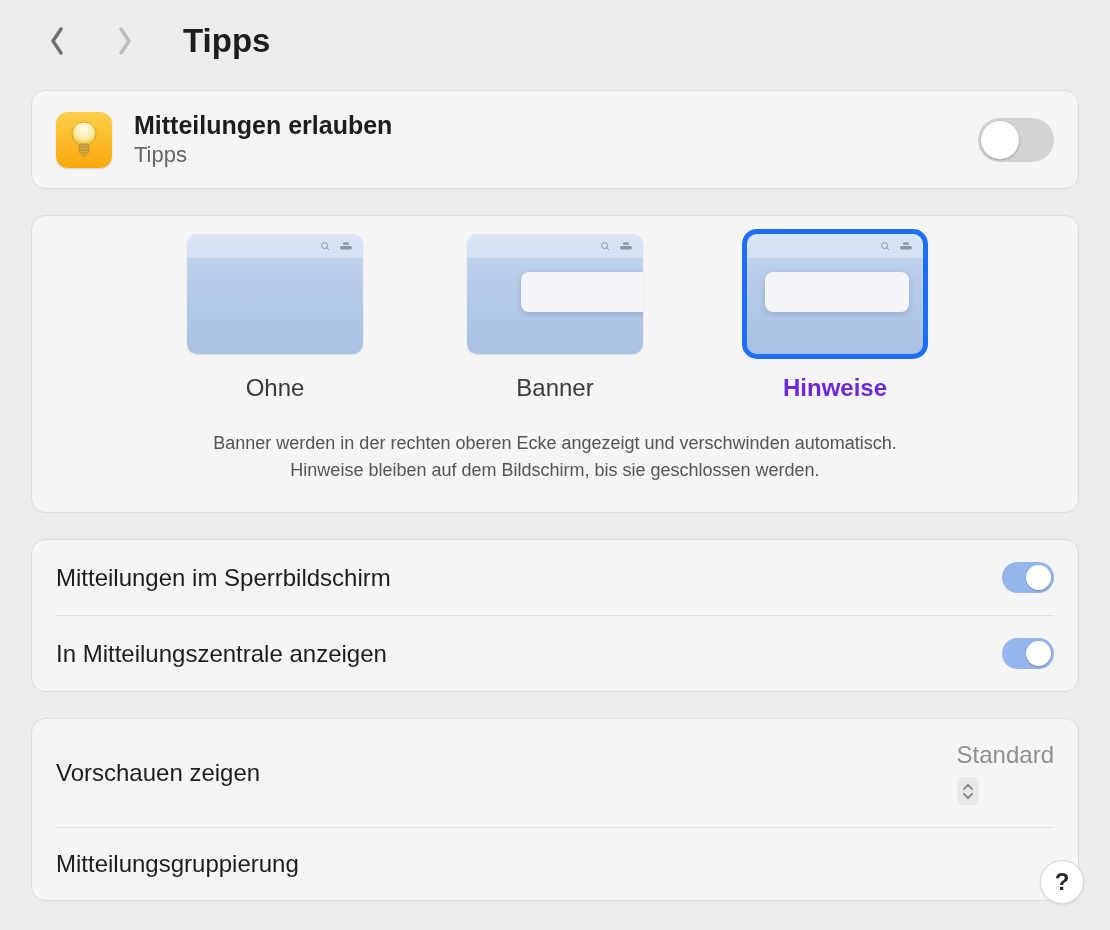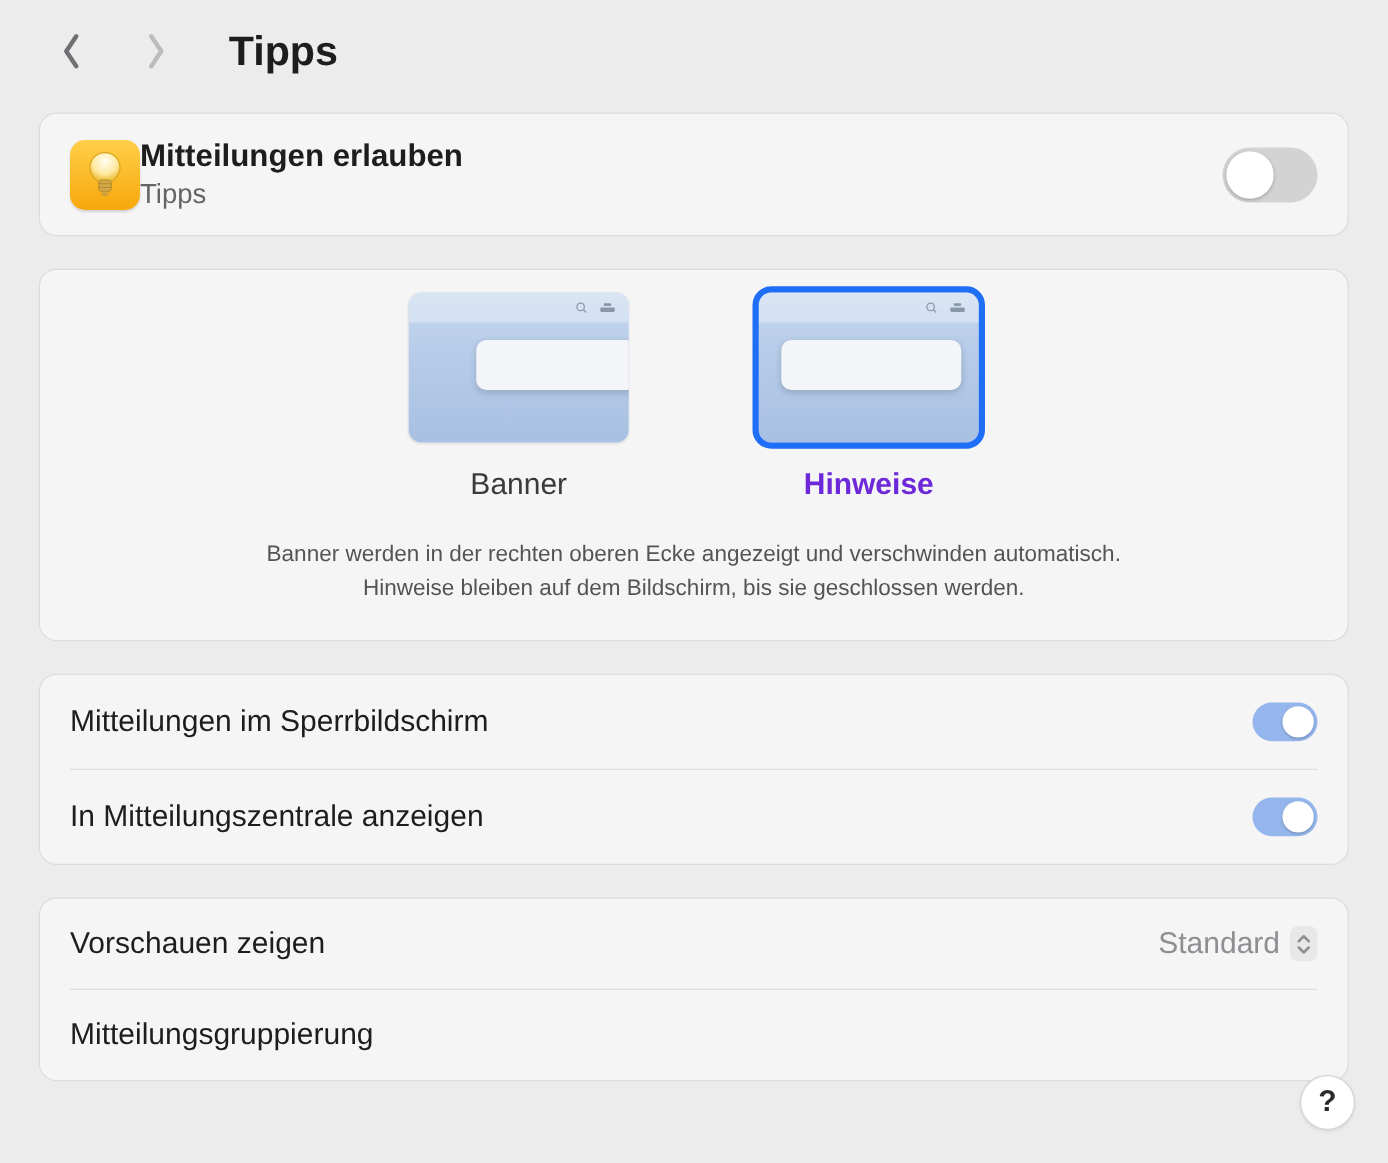--- a/index.html
+++ b/index.html
@@ -24,21 +24,21 @@
   body{margin:0;width:1110px;height:930px;background:var(--bg);color:var(--text);}
   .wrap{padding:16px 31px;}
   .header{display:flex;align-items:center;gap:32px;margin-bottom:24px;padding-left:8px;}
   .nav-arrow{display:flex;align-items:center;justify-content:center;width:36px;height:50px;}
   .nav-arrow svg{width:18px;height:32px;}
   .page-title{font-size:33px;font-weight:700;margin-left:8px;}
 
   .panel{background:var(--panel);border:1px solid var(--panel-border);border-radius:14px;padding:0;}
   .panel + .panel{margin-top:26px;}
 
-  .allow-row{display:flex;align-items:center;padding:20px 24px;}
+  .allow-row{display:flex;align-items:center;padding:20px 24px;gap:22px;}
   .app-icon{width:56px;height:56px;border-radius:12px;background:linear-gradient(180deg,var(--icon-grad1),var(--icon-grad2));display:flex;align-items:center;justify-content:center;box-shadow:0 1px 2px rgba(0,0,0,.15);}
   .bulb{width:34px;height:42px;position:relative;}
   .allow-texts{flex:1;}
   .allow-title{font-size:25px;font-weight:600;}
   .allow-sub{font-size:22px;color:var(--muted);margin-top:2px;}
 
   .toggle{width:76px;height:44px;border-radius:22px;position:relative;transition:.15s;}
   .toggle.off{background:var(--toggle-off);}
   .toggle .knob{position:absolute;top:3px;width:38px;height:38px;border-radius:50%;background:#fff;box-shadow:0 1px 3px rgba(0,0,0,.25);}
   .toggle.off .knob{left:3px;}
@@ -61,21 +61,21 @@
   .banner-thumb .notif-card{top:38px;right:-38px;width:160px;height:40px;display:flex;align-items:center;justify-content:flex-end;padding-right:10px;}
   .hint-thumb .notif-card{top:38px;left:18px;right:14px;height:40px;}
 
   .desc{margin-top:28px;text-align:center;font-size:18px;color:#545456;line-height:1.5;padding:0 70px;}
 
   .settings-panel{padding:0 24px;}
   .setting-row{display:flex;align-items:center;justify-content:space-between;padding:22px 0;gap:20px;}
   .setting-row + .setting-row{border-top:1px solid var(--divider);}
   .setting-label{font-size:24px;}
 
-  .dropdown{display:flex;align-items:flex-start;gap:8px;font-size:24px;color:#8e8e93;}
+  .dropdown{display:flex;align-items:flex-start;gap:8px;font-size:24px;color:#8e8e93;flex-direction:column;}
   .stepper{width:22px;height:28px;background:rgba(0,0,0,.05);border-radius:6px;display:flex;flex-direction:column;align-items:center;justify-content:center;gap:1px;}
   .stepper svg{display:block;}
 
   .help-btn{position:fixed;right:26px;bottom:26px;width:44px;height:44px;border-radius:50%;background:#fff;border:1px solid #d5d5d5;display:flex;align-items:center;justify-content:center;font-size:24px;font-weight:600;color:#2a2a2a;box-shadow:0 1px 3px rgba(0,0,0,.1);}
 </style>
 </head>
 <body>
 
 <div class="wrap">
   <div class="header">
@@ -114,20 +114,35 @@
       </div>
       <div class="toggle off">
           <div class="knob"></div>
         </div>
     </div>
   </div>
 
   <div class="panel styles-panel">
     <div class="style-row">
       <div class="style-col">
+        <div class="style-thumb">
+          <div class="thumb-top">
+            <svg class="dot" width="12" height="12" viewBox="0 0 24 24" fill="none" stroke="#4a5a70" stroke-width="2">
+                <circle cx="11" cy="11" r="6"></circle>
+                <line x1="15" y1="15" x2="20" y2="20"></line>
+              </svg>
+            <svg class="dot" width="14" height="10" viewBox="0 0 24 16" fill="#4a5a70">
+                <rect x="2" y="8" width="20" height="6" rx="2"></rect>
+                <rect x="7" y="2" width="10" height="4" rx="1"></rect>
+              </svg>
+          </div>
+        </div>
+        <div class="style-label">Ohne</div>
+      </div>
+      <div class="style-col">
         <div class="style-thumb banner-thumb">
           <div class="thumb-top">
             <svg class="dot" width="12" height="12" viewBox="0 0 24 24" fill="none" stroke="#4a5a70" stroke-width="2">
                 <circle cx="11" cy="11" r="6"></circle>
                 <line x1="15" y1="15" x2="20" y2="20"></line>
               </svg>
             <svg class="dot" width="14" height="10" viewBox="0 0 24 16" fill="#4a5a70">
                 <rect x="2" y="8" width="20" height="6" rx="2"></rect>
                 <rect x="7" y="2" width="10" height="4" rx="1"></rect>
               </svg>

